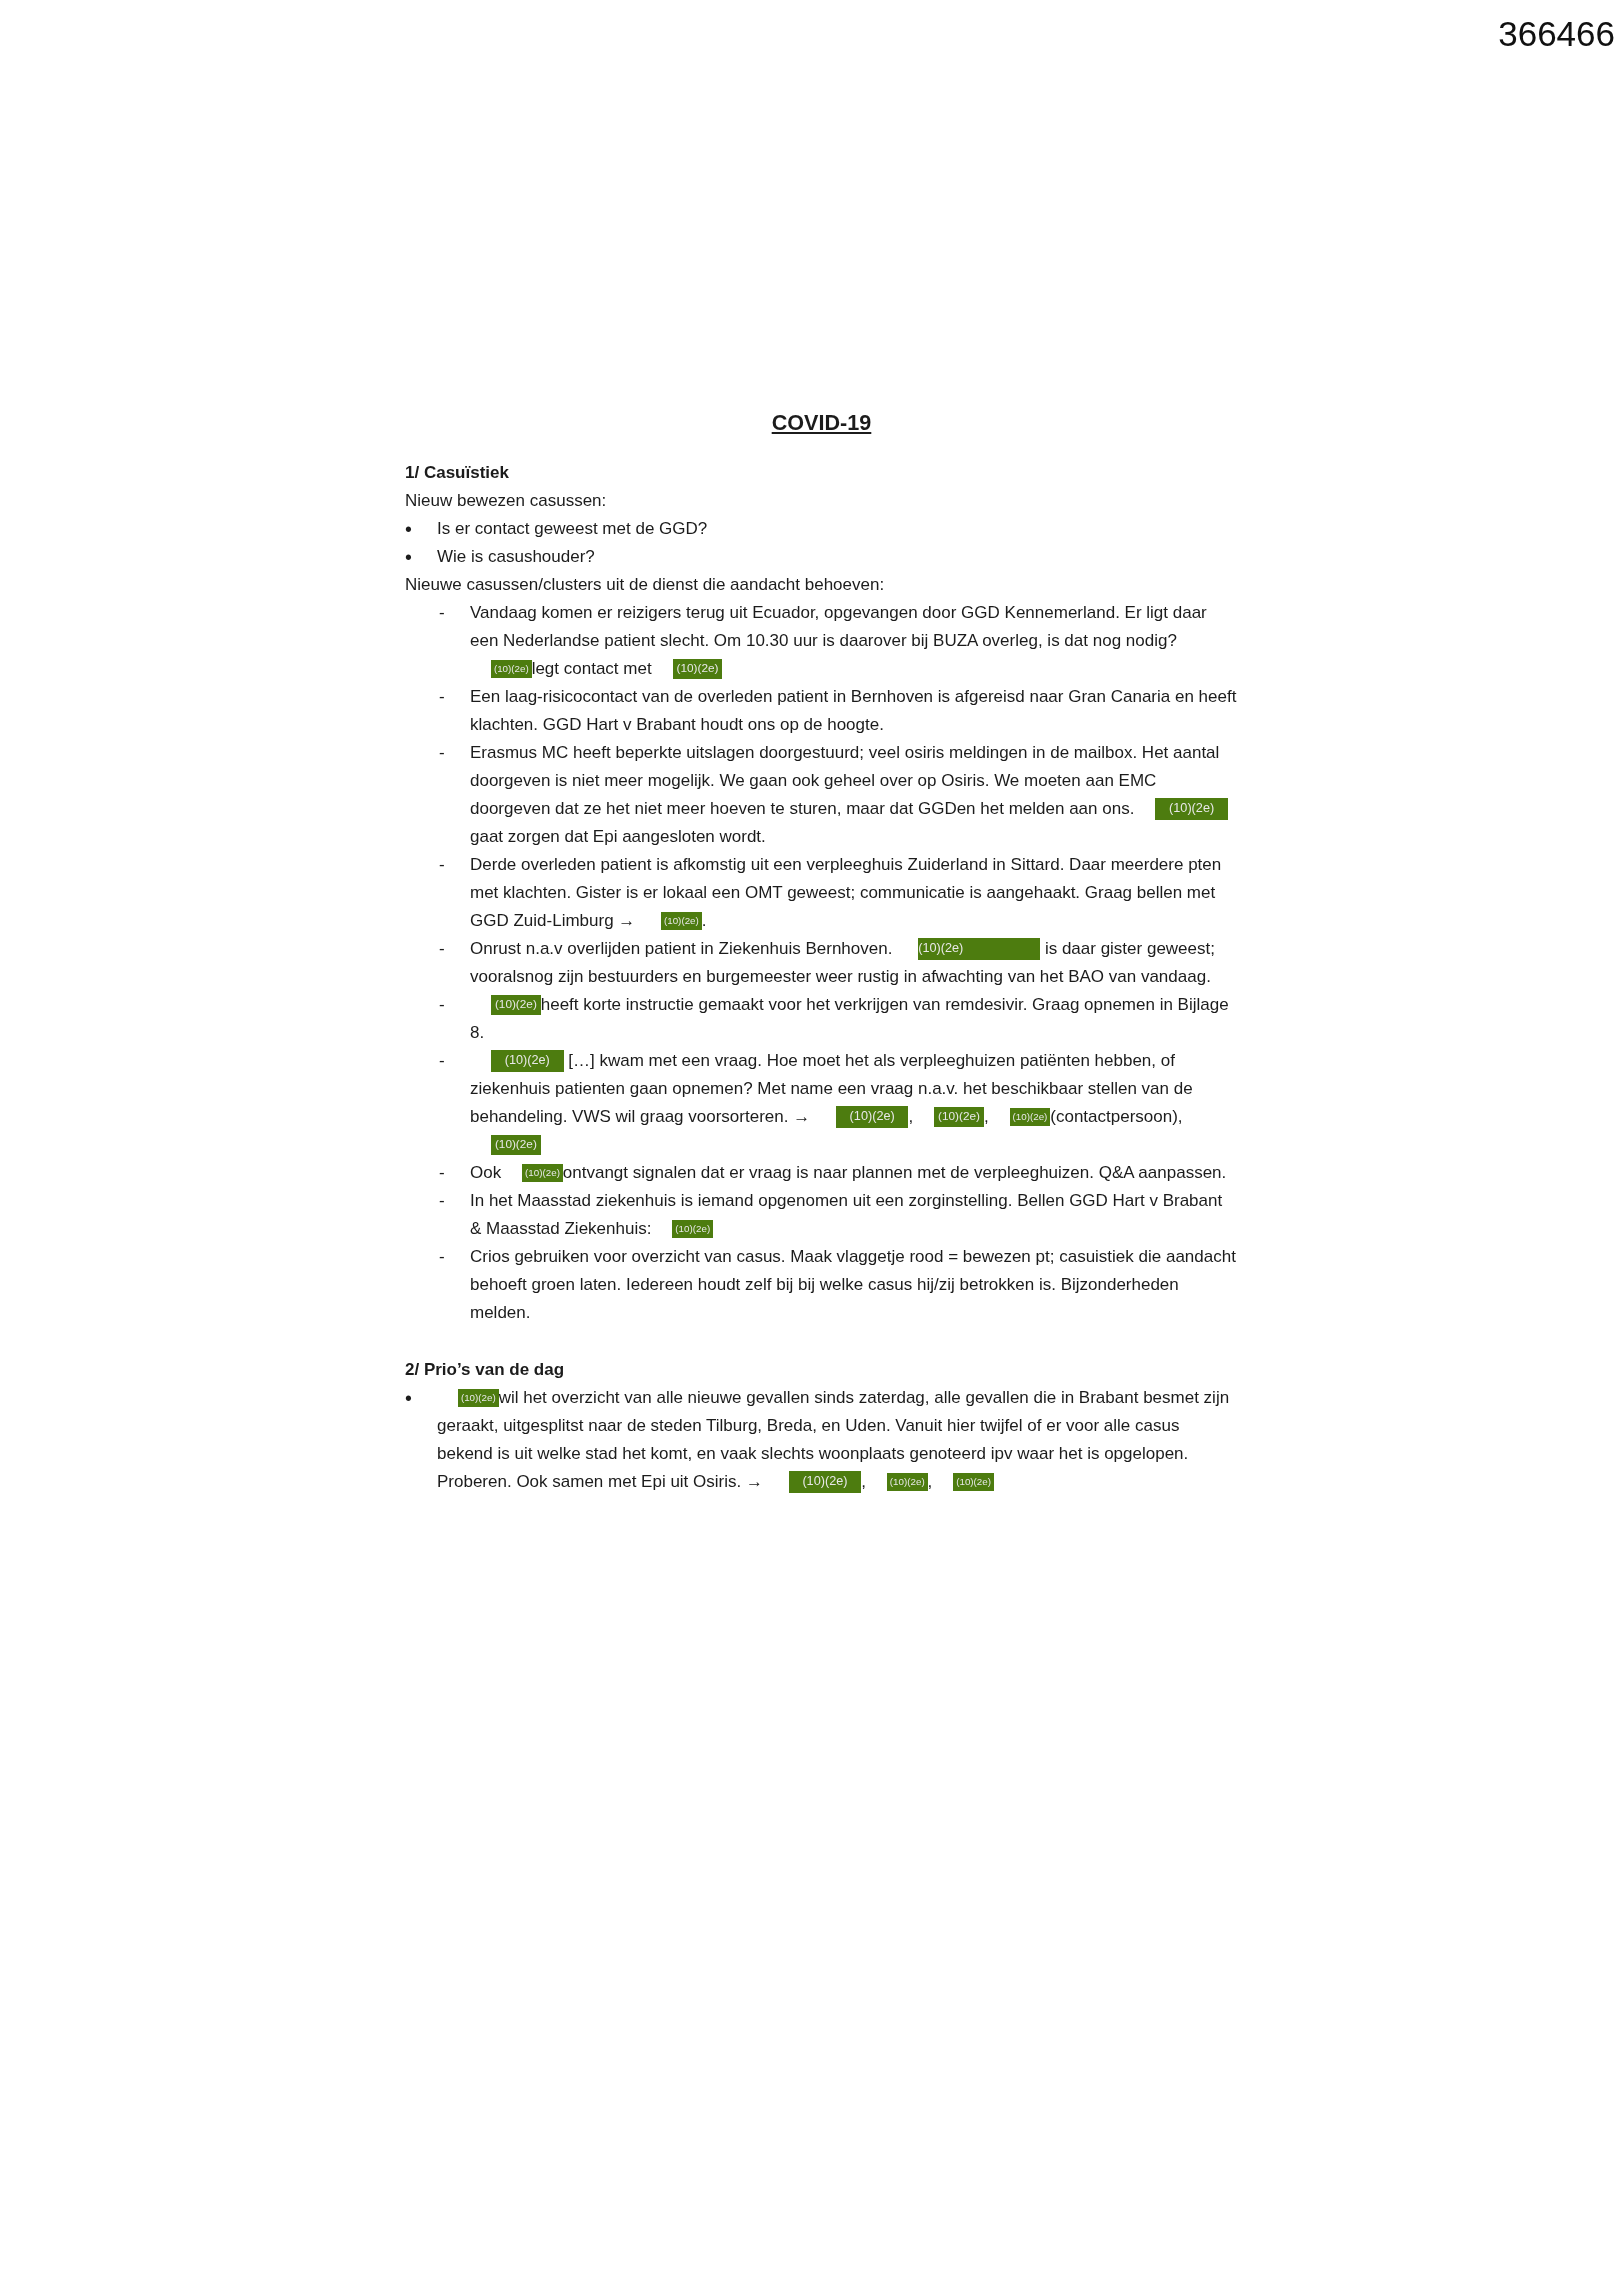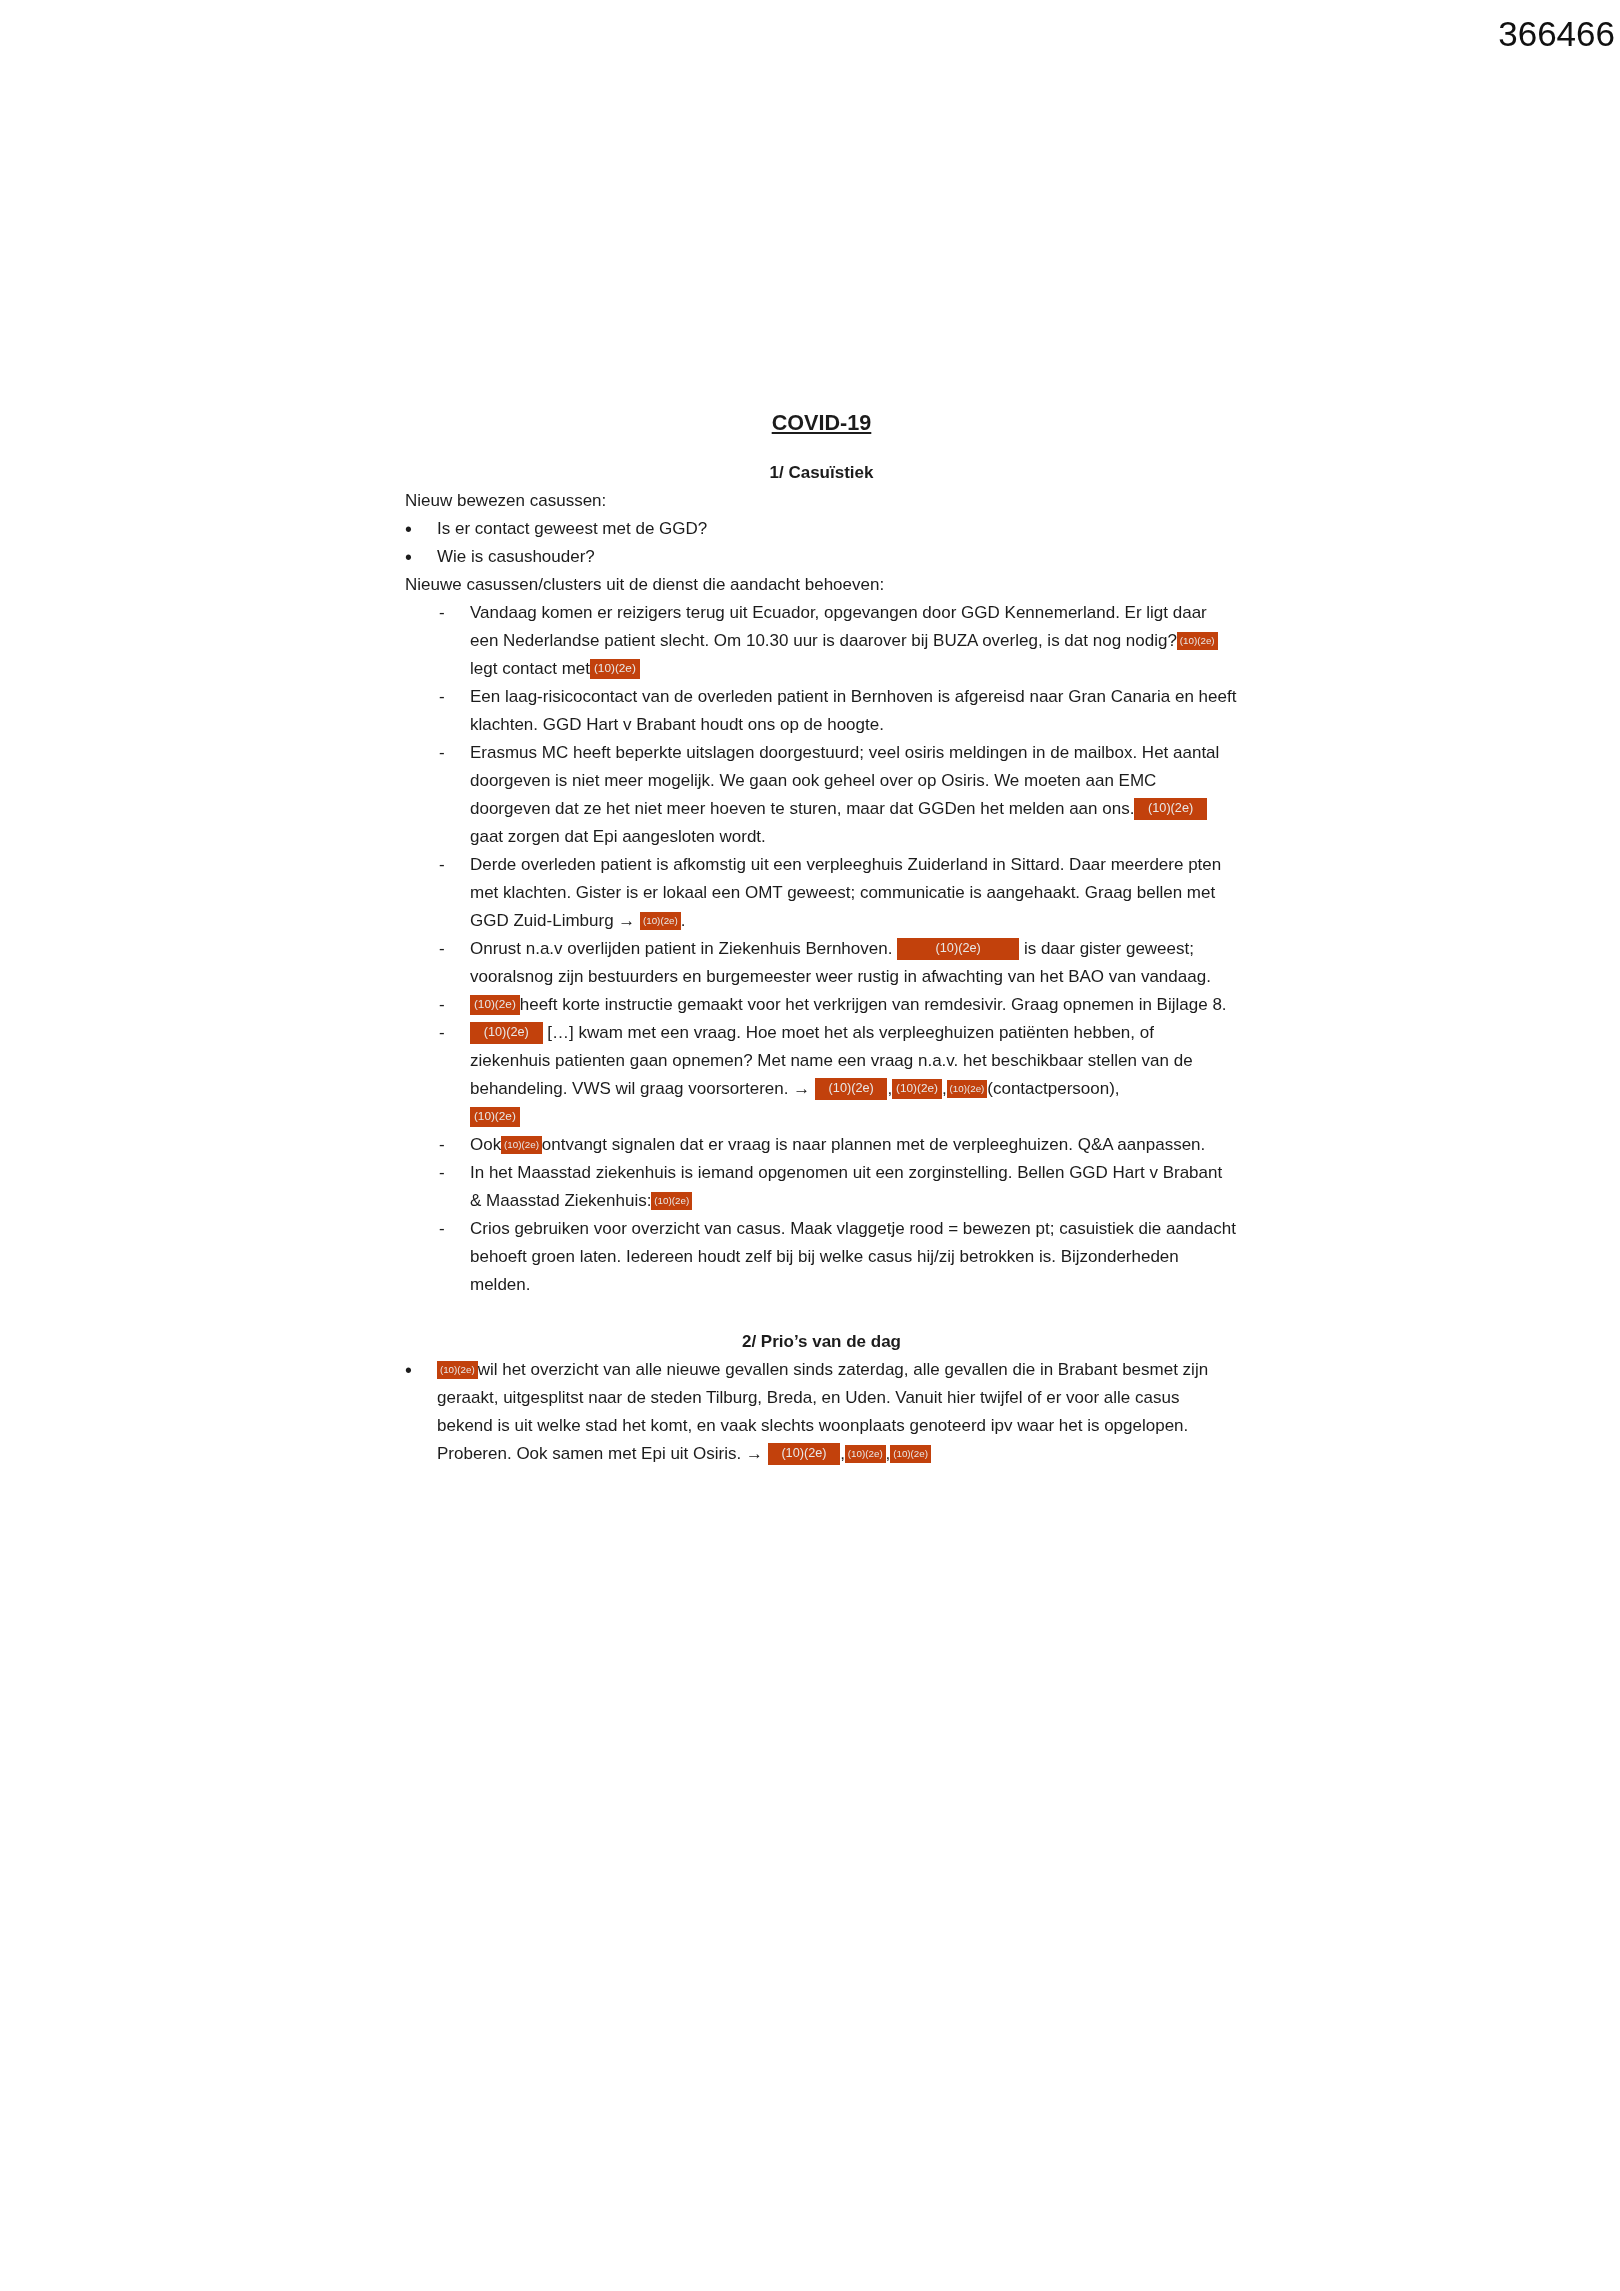--- a/index.html
+++ b/index.html
@@ -15,37 +15,37 @@
     position: absolute; left: 405px; top: 400px; width: 833px;
     font-family: "Liberation Sans Narrow", "Liberation Sans", sans-serif;
     font-size: 17px; line-height: 28px; color: #1c1c1c;
   }
   .title {
     text-align: center; font-weight: bold; text-decoration: underline;
     font-size: 21.6px; margin: 8px; line-height: 29px;
   }
   .title.main { margin-bottom: 21.6px; }
   .title.sub { margin-bottom: 39px; }
-  .section-heading { font-weight: bold; margin: 0; text-align: center; }
+  .section-heading { font-weight: bold; margin: 0; }
   .plain { margin: 0; }
   ul.bullets { list-style: none; margin: 0; padding: 0; }
   ul.bullets li { position: relative; padding-left: 32px; }
   ul.bullets li::before {
     content: "\2022"; position: absolute; left: 0; top: 0; font-size: 19.6px;
   }
   ul.dashes { list-style: none; margin: 0; padding: 0 0 0 65px; }
   ul.dashes li { position: relative; padding-left: 0; }
   ul.dashes li::before {
     content: "-"; position: absolute; left: -31px; top: 0;
   }
   .redact {
-    display: inline-block; background: #c2410c; color: #e8e8e8;
+    display: inline-block; background: #4d7c0f; color: #e8e8e8;
     font-family: "Liberation Sans", sans-serif; font-size: 9.8px;
     line-height: 17.6px; padding: 0 2.9px; vertical-align: middle;
-    text-align: center;
+    margin-left: 21px;
   }
   .redact.lg { font-size: 12.7px; line-height: 21.6px; padding: 0 13.7px; }
   .redact.xl { font-size: 12.7px; line-height: 21.6px; width: 122px; padding: 0; }
   .redact.md { font-size: 11.8px; line-height: 19.6px; padding: 0 3.9px; }
   .gap-section { height: 29px; }
 </style>
 </head>
 <body>
 
 <div class="doc-number">366466</div>

